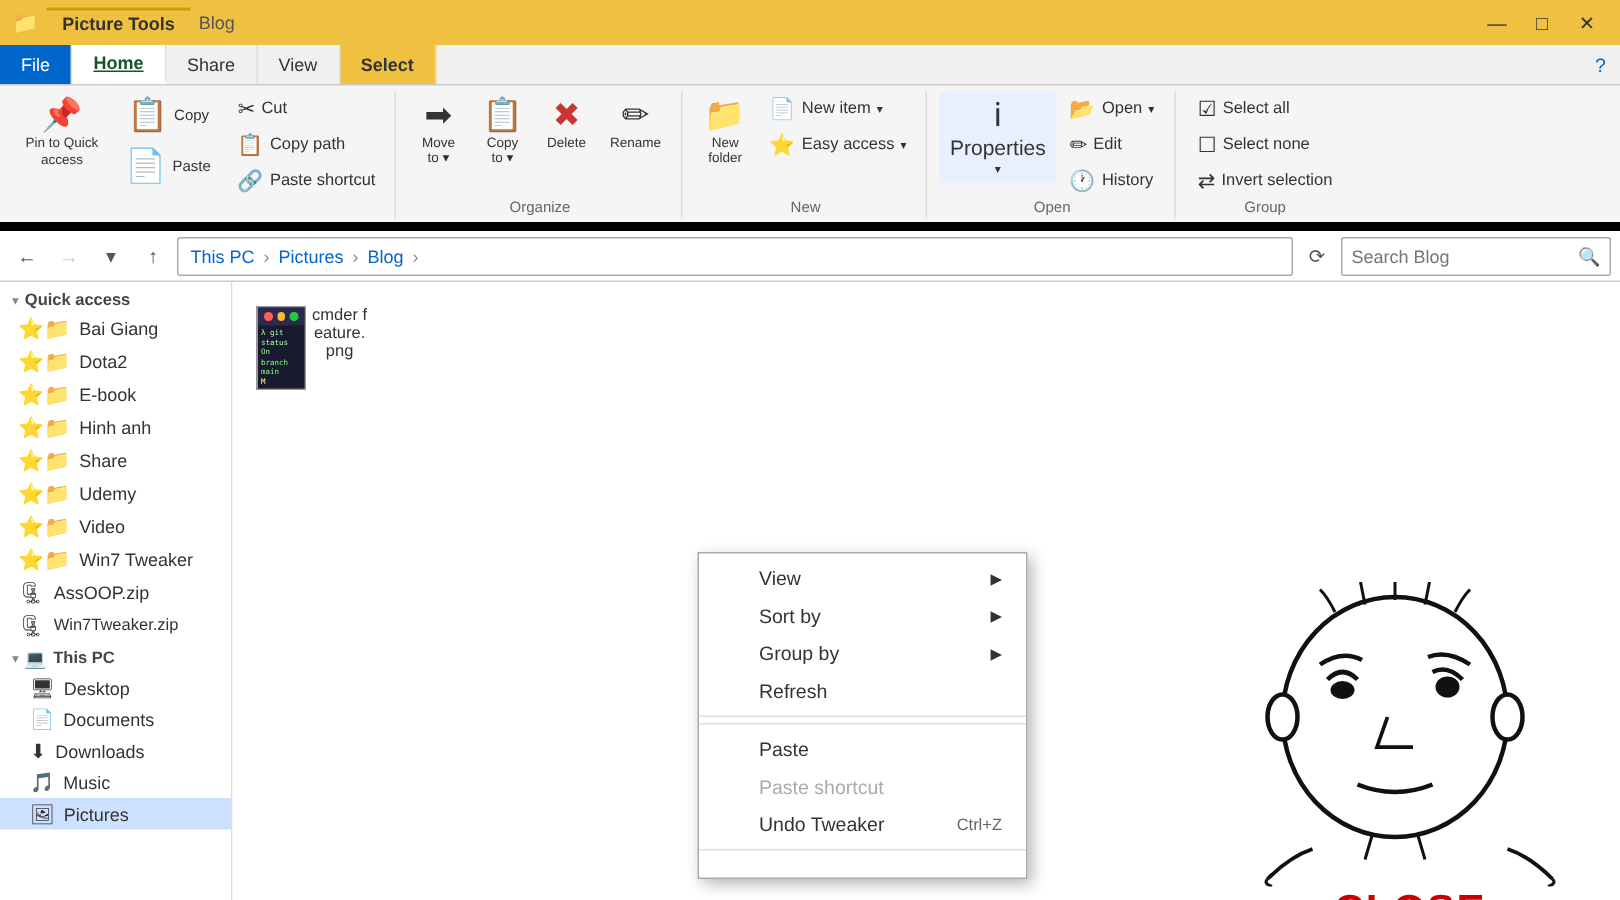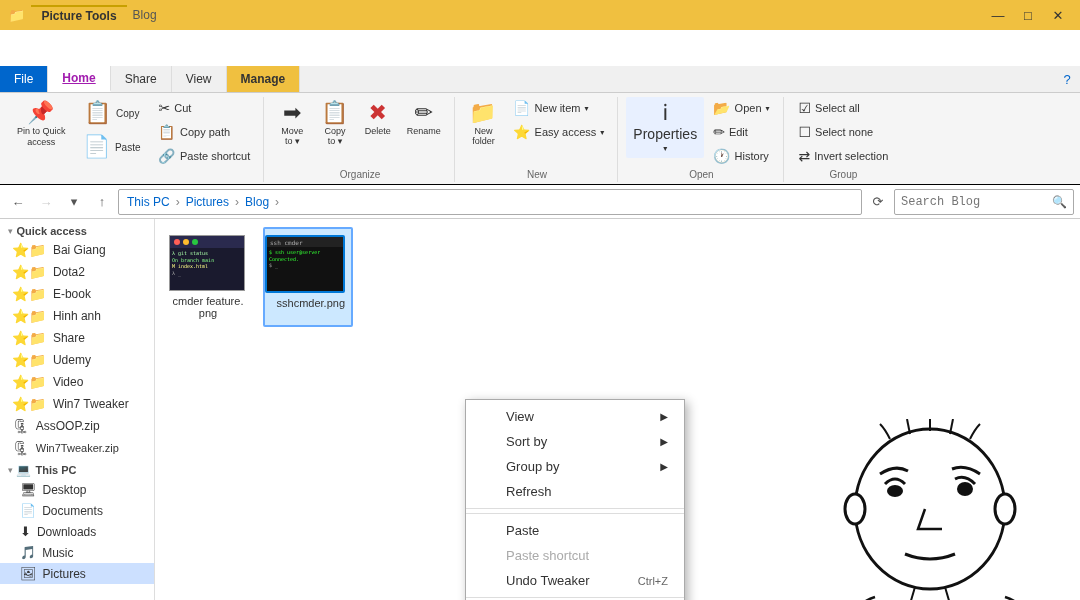--- a/index.html
+++ b/index.html
@@ -13,27 +13,27 @@
     .title-bar-left { display: flex; align-items: center; gap: 6px; }
     .title-bar-icon { font-size: 14px; }
     .title-bar-right { display: flex; gap: 2px; }
     .title-bar-btn { width: 28px; height: 20px; border: none; background: transparent; cursor: pointer; font-size: 13px; display: flex; align-items: center; justify-content: center; color: #333; }
     .picture-tools-tab {
       background: #f0c040; color: #333; font-size: 12px; font-weight: bold;
       padding: 2px 10px; border-top: 2px solid #c8a000;
     }
 
     
-    .ribbon { background: #f5f5f5; border-bottom: 1px solid #000000; margin-top: 36px; }
+    .ribbon { background: #f5f5f5; border-bottom: 6px solid #000000; }
     .ribbon-tabs { display: flex; background: #f0f0f0; border-bottom: 1px solid #ccc; }
     .ribbon-tab {
       padding: 5px 14px; font-size: 12px; cursor: pointer; color: #333;
       border: none; background: transparent; border-right: 1px solid #ddd;
     }
-    .ribbon-tab.active { background: #fff; border-bottom: 2px solid #fff; color: #a21caf; font-weight: bold; text-decoration: underline; }
+    .ribbon-tab.active { background: #fff; border-bottom: 2px solid #fff; color: #14532d; font-weight: bold; text-decoration: underline; }
     .ribbon-tab.file-tab { background: #0066cc; color: #fff; padding: 5px 14px; }
     .ribbon-tab.manage-tab { background: #f0c040; border-bottom: none; font-weight: bold; }
 
     .ribbon-content { display: flex; align-items: stretch; padding: 4px 4px 2px; gap: 2px; min-height: 88px; }
     .ribbon-group { display: flex; flex-direction: column; border-right: 1px solid #ddd; padding: 0 6px 2px; min-width: fit-content; }
     .ribbon-group-items { display: flex; align-items: flex-start; gap: 2px; flex: 1; }
     .ribbon-group-label { text-align: center; font-size: 10px; color: #666; padding-top: 2px; }
 
     .ribbon-btn-large {
       display: flex; flex-direction: column; align-items: center; justify-content: center;
@@ -54,37 +54,37 @@
     .address-bar {
       display: flex; align-items: center; background: #fff; border-bottom: 1px solid #ccc;
       padding: 4px 6px; gap: 4px; height: 34px;
     }
     .nav-btn { width: 24px; height: 24px; background: transparent; border: 1px solid transparent; border-radius: 2px; cursor: pointer; display: flex; align-items: center; justify-content: center; font-size: 13px; color: #555; }
     .nav-btn.disabled { color: #ccc; cursor: default; }
     .address-field { flex: 1; display: flex; align-items: center; border: 1px solid #aaa; border-radius: 2px; padding: 2px 8px; background: #fff; font-size: 12px; height: 26px; gap: 4px; }
     .breadcrumb-item { color: #0066cc; cursor: pointer; }
     .breadcrumb-sep { color: #888; padding: 0 2px; }
     .search-box { display: flex; align-items: center; border: 1px solid #aaa; border-radius: 2px; padding: 2px 6px; background: #fff; height: 26px; width: 180px; }
-    .search-box input { border: none; outline: none; font-size: 12px; width: 100%; background: transparent; font-family: Liberation Mono, monospace; }
+    .search-box input { border: none; outline: none; font-size: 12px; width: 100%; background: transparent; }
     .refresh-btn { width: 24px; height: 24px; background: transparent; border: 1px solid transparent; border-radius: 2px; cursor: pointer; display: flex; align-items: center; justify-content: center; font-size: 13px; color: #555; }
 
     
     .main { display: flex; height: calc(600px - 30px - 55px - 34px - 22px); }
 
     
     .sidebar { width: 155px; border-right: 1px solid #ddd; overflow-y: auto; background: #fff; padding: 4px 0; }
     .sidebar-item { display: flex; align-items: center; gap: 6px; padding: 3px 8px 3px 12px; cursor: pointer; font-size: 12px; color: #333; white-space: nowrap; }
     .sidebar-group-item { display: flex; align-items: center; gap: 6px; padding: 3px 8px 3px 20px; cursor: pointer; font-size: 12px; color: #333; }
     .sidebar-group-item.selected { background: #cce0ff; }
 
     
     .file-area { flex: 1; position: relative; overflow: hidden; background: #fff; padding: 8px; }
     .files-container { display: flex; gap: 10px; flex-wrap: wrap; align-content: flex-start; }
 
-    .file-thumb { display: flex; flex-direction: column; align-items: flex-end; gap: 4px; padding: 6px; cursor: pointer; border: 2px solid transparent; border-radius: 2px; width: 90px; }
+    .file-thumb { display: flex; flex-direction: row; align-items: flex-start; gap: 4px; padding: 6px; cursor: pointer; border: 2px solid transparent; border-radius: 2px; width: 90px; }
     .file-thumb.selected { background: #cce8ff; border-color: #66aaff; }
     .file-thumb .thumb-img { width: 76px; height: 56px; background: #222; border: 1px solid #999; display: flex; align-items: center; justify-content: center; overflow: hidden; position: relative; }
     .file-thumb .file-name { font-size: 11px; text-align: center; color: #333; word-break: break-all; }
 
     
     .context-menu {
       position: absolute; left: 310px; top: 180px; width: 220px;
       background: #fff; border: 1px solid #aaa; box-shadow: 3px 3px 10px rgba(0,0,0,0.3);
       z-index: 100; padding: 4px 0; font-size: 13px;
     }
@@ -121,21 +121,21 @@
     <button class="title-bar-btn close">✕</button>
   </div>
 </div>
 
 <div class="ribbon">
   <div class="ribbon-tabs">
     <button class="ribbon-tab file-tab">File</button>
     <button class="ribbon-tab active">Home</button>
     <button class="ribbon-tab">Share</button>
     <button class="ribbon-tab">View</button>
-    <button class="ribbon-tab manage-tab">Manage</button>
+    <button class="ribbon-tab manage-tab">Select</button>
     <div style="flex:1"></div>
     <button style="width:26px;height:26px;background:transparent;border:none;cursor:pointer;font-size:13px;color:#0066cc;display:flex;align-items:center;justify-content:center;">?</button>
   </div>
 
   <div class="ribbon-content">
 
     <div class="ribbon-group">
       <div class="ribbon-group-items">
         <div class="ribbon-btn-large">
           <span class="icon">📌</span>
@@ -371,35 +371,20 @@
               <div>λ git status</div>
               <div style="color:#88ff88;">On branch main</div>
               <div style="color:#ffff88;">M index.html</div>
               <div style="color:#aaaaaa;">λ _</div>
             </div>
           </div>
         </div>
         <span class="file-name">cmder feature.png</span>
       </div>
 
-      <div class="file-thumb selected">
-        <div class="thumb-img" style="border:2px solid #0078d7;border-radius:2px;width:80px;height:58px;">
-          <div style="width:100%;height:100%;background:#111;position:relative;overflow:hidden;">
-            <div style="position:absolute;top:0;left:0;right:0;height:10px;background:#222;display:flex;align-items:center;gap:2px;padding:0 3px;">
-              <div style="font-size:6px;color:#aaa;font-family:monospace;">ssh cmder</div>
-            </div>
-            <div style="position:absolute;top:12px;left:2px;right:2px;bottom:2px;font-size:5px;color:#33ff33;font-family:monospace;line-height:1.3;overflow:hidden;">
-              <div>$ ssh user@server</div>
-              <div>Connected.</div>
-              <div style="color:#aaa;">$ _</div>
-            </div>
-          </div>
-        </div>
-        <span class="file-name">sshcmder.png</span>
-      </div>
     </div>
 
     <div class="context-menu">
       <div class="ctx-item">
         <span class="ctx-icon"></span>
         <span>View</span>
         <span class="ctx-arrow">▶</span>
       </div>
       <div class="ctx-item">
         <span class="ctx-icon"></span>

